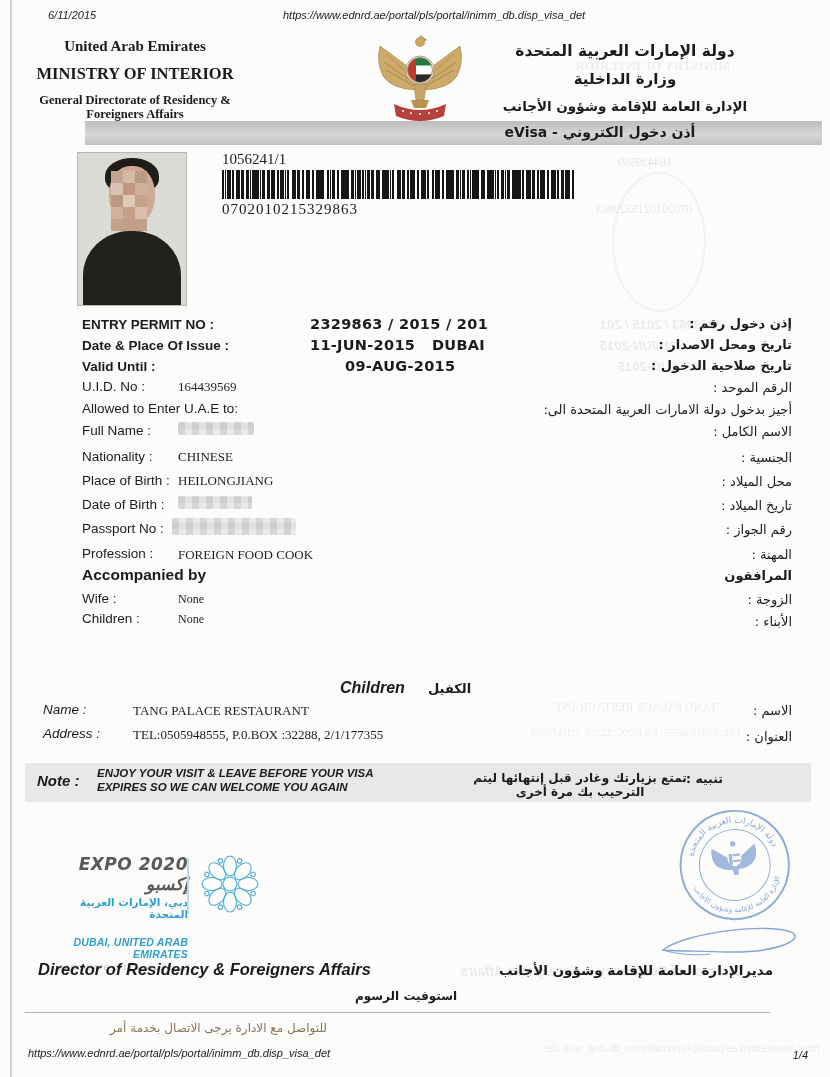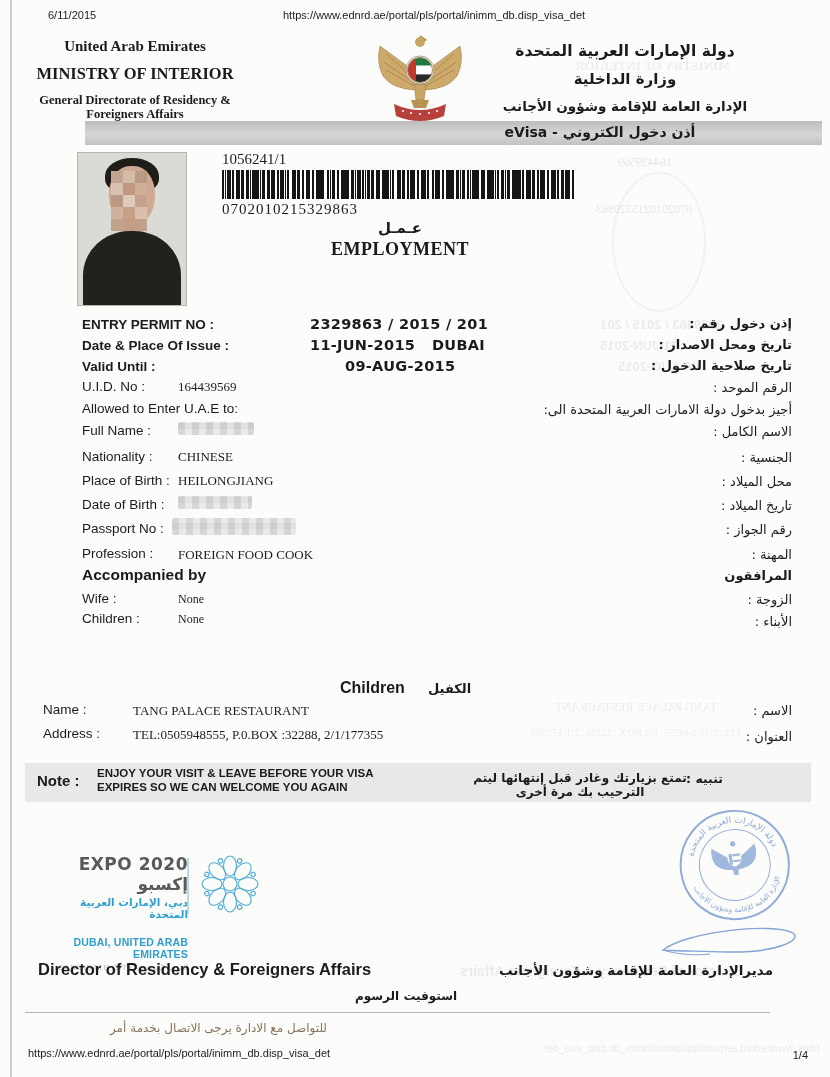--- a/index.html
+++ b/index.html
@@ -1,19 +1,19 @@
 <!DOCTYPE html>
 <html><head>
 <meta charset="utf-8">
 <style>
   html,body{margin:0;padding:0;background:#ffffff;}
   #doc{position:relative;width:830px;height:1077px;background:#fcfcfa;overflow:hidden;
        font-family:"Liberation Sans",sans-serif;color:#1b1b1b;}
   .abs{position:absolute;}
-  .en{font-family:"Liberation Sans",sans-serif;}
+  .en{font-family:"Liberation Sans",sans-serif;font-style:italic;}
   .serif{font-family:"Liberation Serif",serif;}
   .ar{font-family:"DejaVu Sans",sans-serif;direction:rtl;unicode-bidi:isolate;}
   .b{font-weight:bold;}
   .ctr{text-align:center;}
   .en-lbl{position:absolute;left:38px;font-size:13.5px;padding-left:44px;}
   .ar-lbl{position:absolute;right:38px;font-size:13px;font-family:"DejaVu Sans",sans-serif;direction:rtl;}
   .val{position:absolute;left:178px;font-family:"Liberation Serif",serif;font-size:13px;}
   .bval{position:absolute;font-family:"DejaVu Sans",sans-serif;font-weight:bold;font-size:14.5px;letter-spacing:.3px;}
   .redact{position:absolute;border-radius:2px;background:
      repeating-linear-gradient(90deg, rgba(203,203,203,.6) 0 7px, rgba(236,236,236,.6) 7px 14px),
@@ -106,22 +106,20 @@
     <div class="hair"></div>
     <div class="face"></div>
     <div class="px"></div>
     <div class="neck"></div>
     <div class="shirt"></div>
   </div>
 
   <div class="abs serif" style="left:222px;top:151px;font-size:15px;">1056241/1</div>
   <div class="barcode"></div>
   <div class="abs serif" style="left:222px;top:201px;font-size:15px;letter-spacing:1px;">0702010215329863</div>
-  <div class="abs ar b ctr" style="left:300px;top:219px;width:200px;font-size:15px;">عـمـل</div>
-  <div class="abs serif b ctr" style="left:280px;top:239px;width:240px;font-size:18px;letter-spacing:.5px;">EMPLOYMENT</div>
 
   <div class="en-lbl b" style="top:317px;">ENTRY PERMIT NO :</div>
   <div class="en-lbl b" style="top:338px;">Date &amp; Place Of Issue :</div>
   <div class="en-lbl b" style="top:359px;">Valid Until :</div>
   <div class="en-lbl" style="top:379px;">U.I.D. No :</div>
   <div class="en-lbl" style="top:401px;">Allowed to Enter U.A.E to:</div>
   <div class="en-lbl" style="top:423px;">Full Name :</div>
   <div class="en-lbl" style="top:449px;">Nationality :</div>
   <div class="en-lbl" style="top:473px;">Place of Birth :</div>
   <div class="en-lbl" style="top:497px;">Date of Birth :</div>

